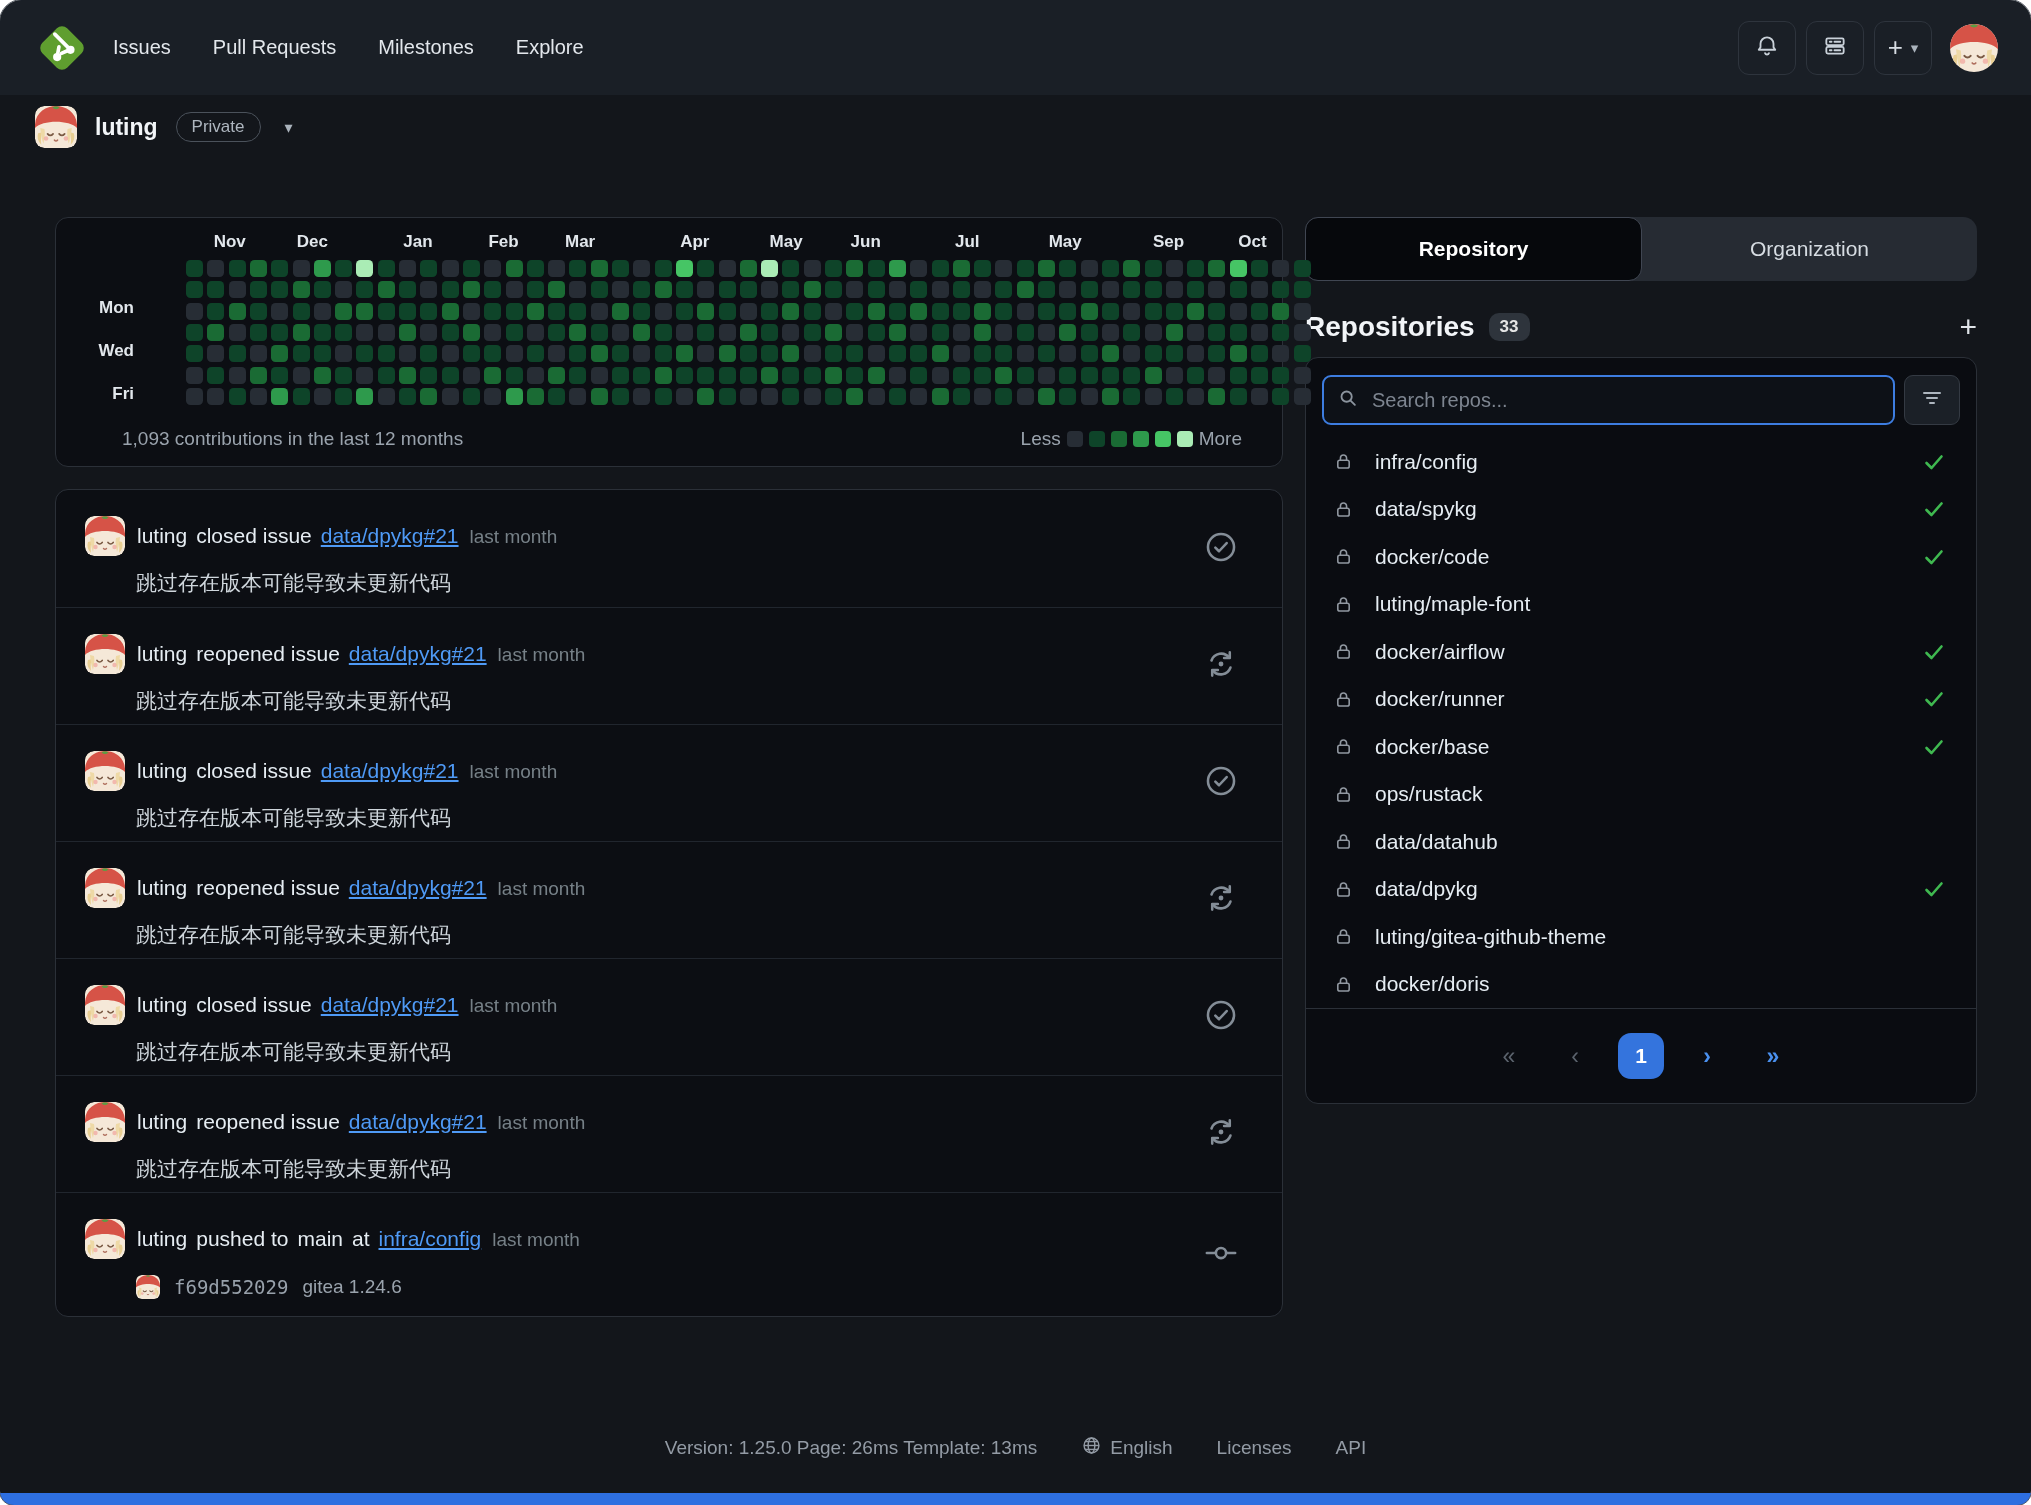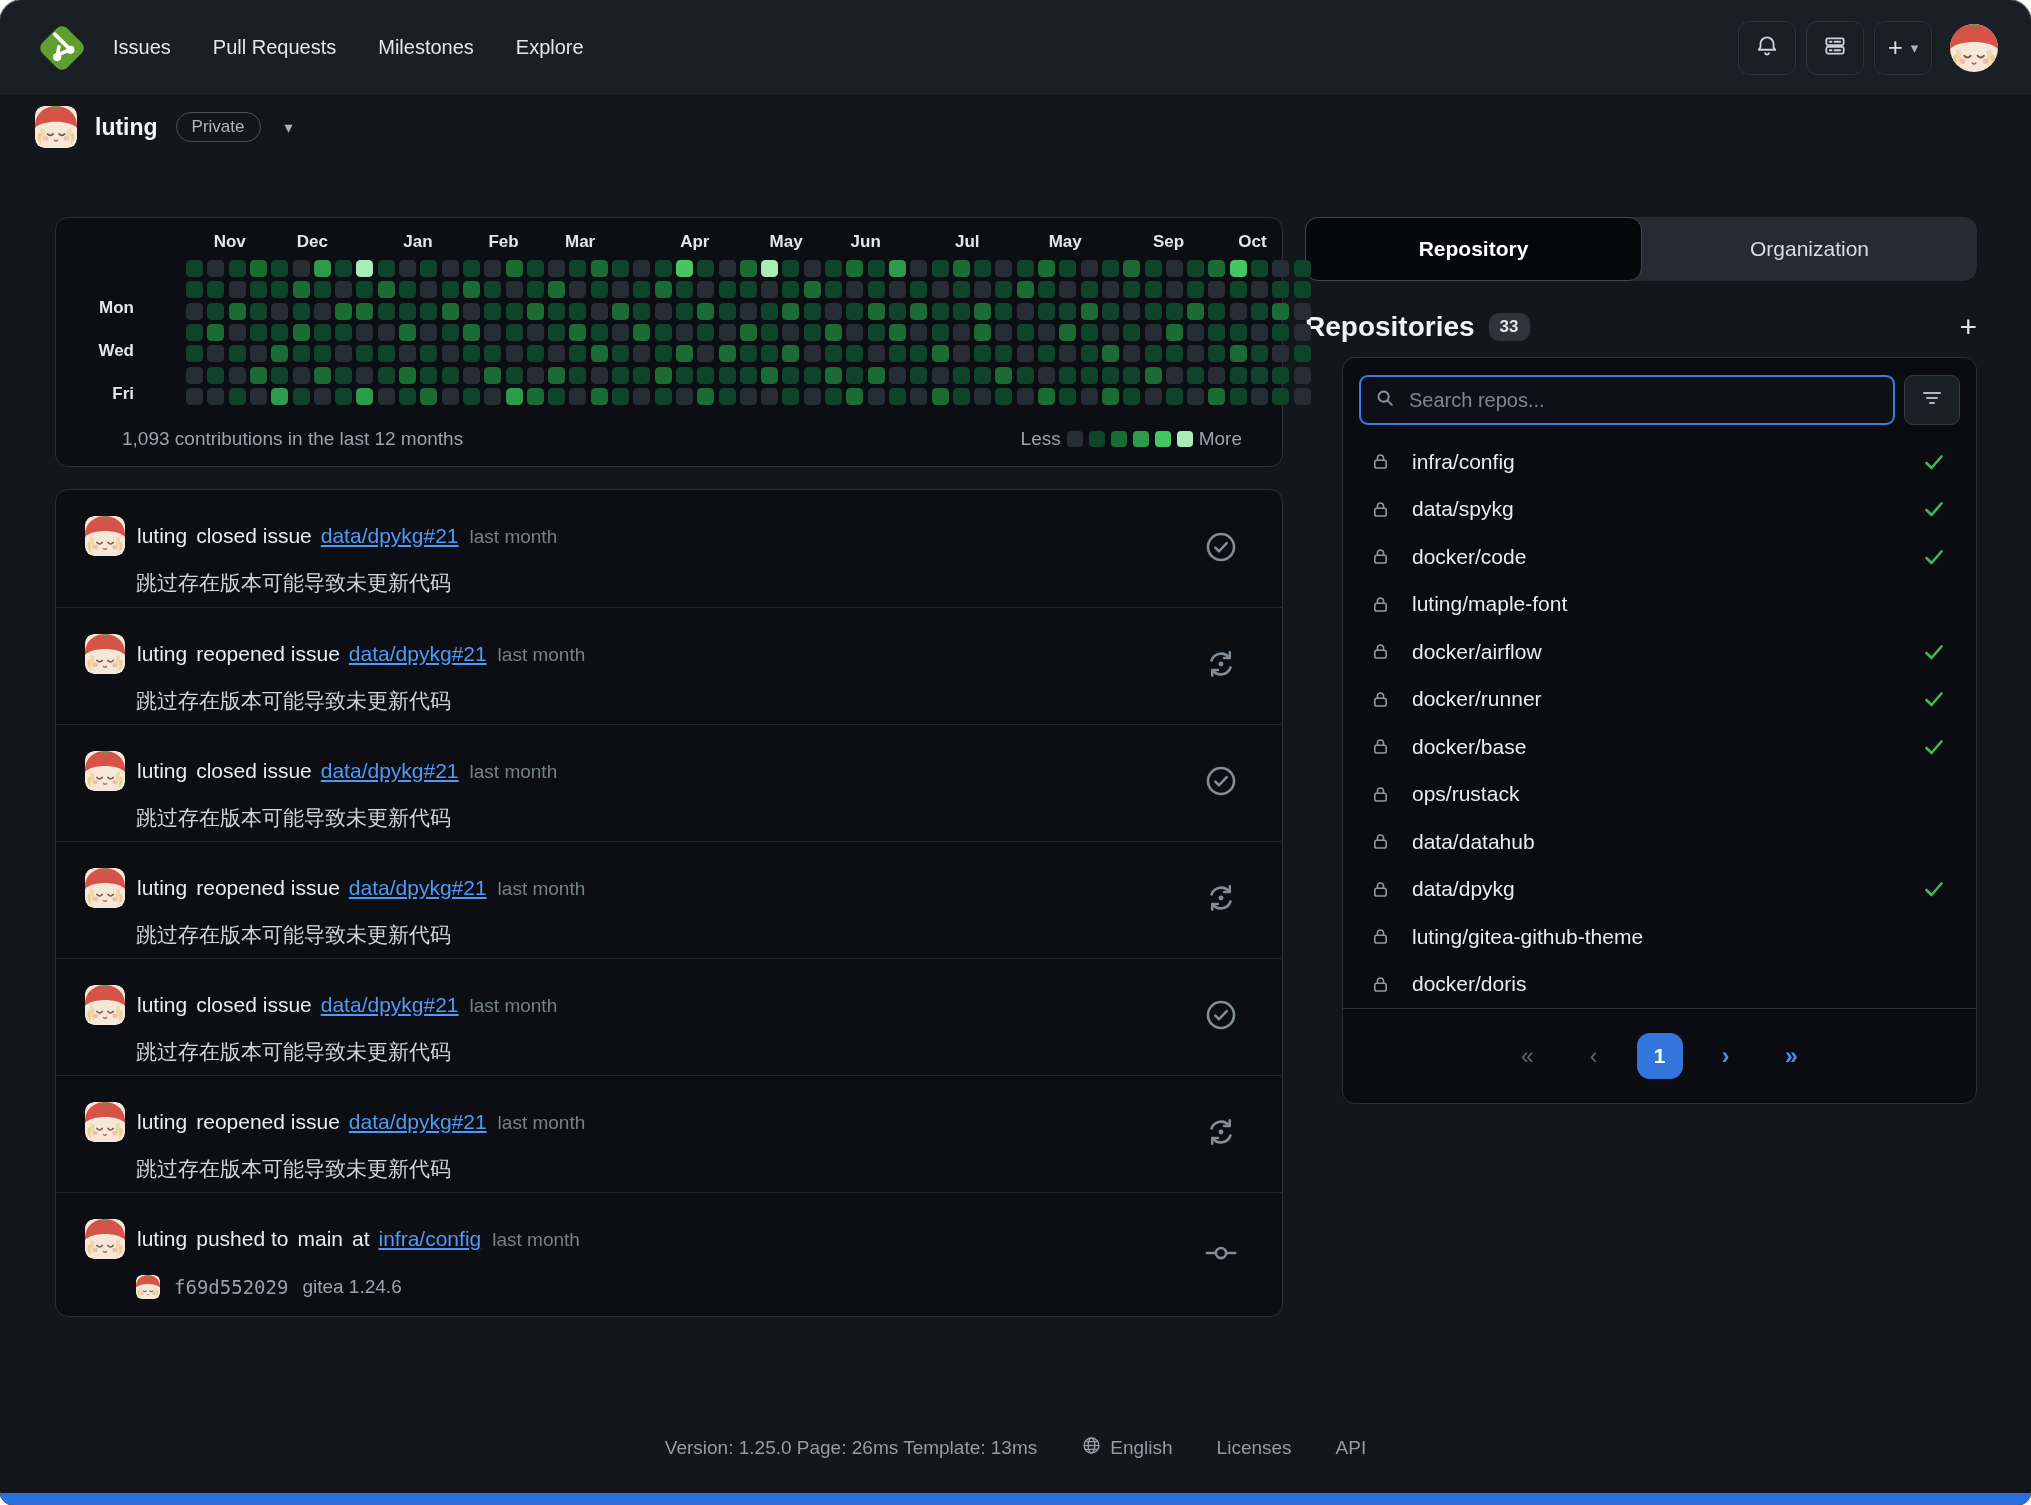--- a/index.html
+++ b/index.html
@@ -66,21 +66,21 @@
   .ci-msg{font-size:19px;color:#9aa3ad;text-align:right;}
 
   
   .seg{margin-top:58px;height:64px;background:#262b33;border-radius:14px;display:flex;}
   .seg-tab{flex:1;display:flex;align-items:center;justify-content:center;font-size:21px;color:#d6dce2;cursor:pointer;border-radius:13px;}
   .seg-tab.active{background:#06080c;border:1px solid #404652;color:#ffffff;font-weight:600;}
   .head-row{margin-top:30px;display:flex;align-items:center;}
   .head-title{color:#f2f5f8;font-size:28px;font-weight:700;}
   .head-badge{margin-left:14px;background:#2e343c;color:#e6e6e6;font-size:17px;border-radius:10px;padding:4px 11px;font-weight:600;}
   .head-plus{margin-left:auto;color:#dfe3e8;font-size:30px;font-weight:300;cursor:pointer;line-height:1;}
-  .repo-card{margin-top:14px;background:#0a0c11;display:flex;flex-direction:column;margin-left:37px;}
+  .repo-card{margin-top:14px;background:#0a0c11;display:flex;flex-direction:column;}
   .search-row{display:flex;gap:9px;padding:17px 16px 13px;}
   .search-box{flex:1;display:flex;align-items:center;gap:11px;height:50px;background:#0d1117;border:2px solid #3d7de0;border-radius:9px;padding:0 13px;}
   .search-box svg{width:22px;height:22px;color:#8b949e;flex:0 0 auto;}
   .search-box input{flex:1;background:transparent;border:none;outline:none;color:#e6edf3;font-size:20px;font-family:inherit;}
   .search-box input::placeholder{color:#7d8590;}
   .filter-btn{width:56px;height:50px;background:#1b2027;border:1px solid #343a43;border-radius:9px;display:flex;align-items:center;justify-content:center;color:#aeb6bf;cursor:pointer;}
   .filter-btn svg{width:24px;height:24px;}
   .tabs-row{display:flex;align-items:center;gap:36px;padding:4px 20px 10px 38px;border-bottom:1px solid #2b3038;}
   .f-tab{position:relative;color:#c6cdd5;font-size:20px;cursor:pointer;display:flex;align-items:center;gap:10px;padding:9px 2px;}
   .f-tab.active{background:#1c222a;border-radius:8px;padding:9px 15px;color:#ffffff;font-weight:700;}

